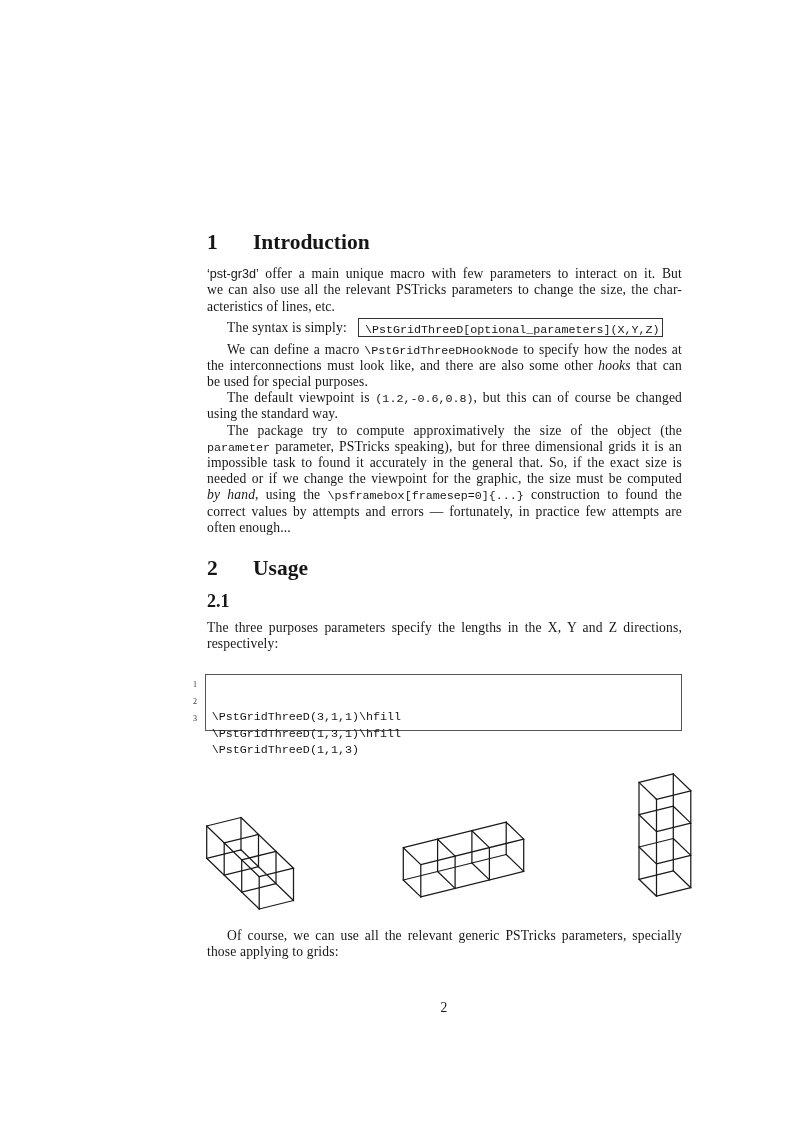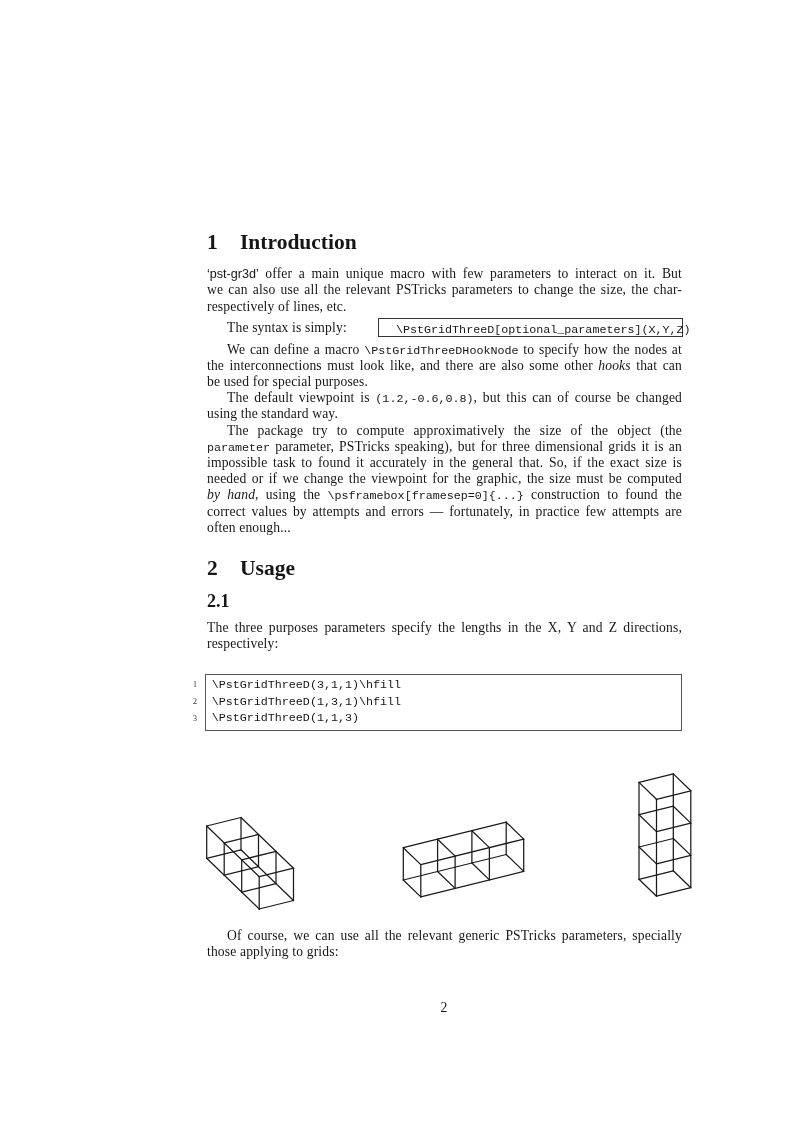--- a/index.html
+++ b/index.html
@@ -31,53 +31,53 @@
 
     .h-sec, .h-sub {
       position: absolute;
       left: 207px;
       font-weight: bold;
       white-space: nowrap;
     }
     .h-sec { font-size: 21.5px; line-height: 26px; height: 26px; width: 200px; }
     .h-sub { font-size: 18px; line-height: 22px; height: 22px; width: 260px; }
     .h-sec .num, .h-sub .num { position: absolute; left: 0; top: 0; }
-    .h-sec .title { position: absolute; left: 33px; top: 0; }
+    .h-sec .title { position: absolute; left: 46px; top: 0; }
     .h-sub .title { position: absolute; left: 41px; top: 0; }
 
     .syntax-box {
       position: absolute;
       left: 358px;
       top: 318px;
       width: 305px;
       height: 19px;
       box-sizing: border-box;
       border: 1px solid #333333;
-      padding-left: 17px;
+      padding-left: 6px;
       line-height: 17px;
       white-space: nowrap;
-      margin-left: 20px;
     }
 
     .code-box {
       position: absolute;
       left: 205px;
       top: 674px;
       width: 477px;
       height: 57px;
       box-sizing: border-box;
       border: 1.5px solid #555555;
     }
     .code-line {
       position: absolute;
       left: 211.7px;
       font-family: "Liberation Mono", monospace;
       font-size: 11.7px;
       line-height: 16.7px;
       white-space: nowrap;
+      margin-top: 32px;
     }
     .code-num {
       position: absolute;
       left: 186px;
       width: 11px;
       text-align: right;
       font-size: 8px;
       line-height: 16.7px;
       color: #333333;
     }
@@ -107,21 +107,21 @@
 <div id="page">
 
   <div class="h-sec" style="top:229.4px">
     <span class="num">1</span>
     <span class="title">Introduction</span>
   </div>
 
   <div>
     <div class="line" style="top:264px"><span class="sf">‘pst-gr3d’</span><span> offer a main unique macro with few parameters to interact on it. But</span></div>
     <div class="line" style="top:280.3px"><span>we can also use all the relevant PSTricks parameters to change the size, the char-</span></div>
-    <div class="line last" style="top:296.6px"><span>respectively of lines, etc.</span></div>
+    <div class="line last" style="top:296.6px"><span>acteristics of lines, etc.</span></div>
   </div>
 
   <div>
     <div class="line ind last" style="top:317.9px"><span>The syntax is simply:</span></div>
     <div class="syntax-box"><span class="tt">\PstGridThreeD[optional_parameters](X,Y,Z)</span></div>
   </div>
 
   <div>
     <div class="line ind" style="top:339.9px"><span>We can define a macro </span><span class="tt">\PstGridThreeDHookNode</span><span> to specify how the nodes at</span></div>
     <div class="line" style="top:356px"><span>the interconnections must look like, and there are also some other </span><span class="it">hooks</span><span> that can</span></div>

